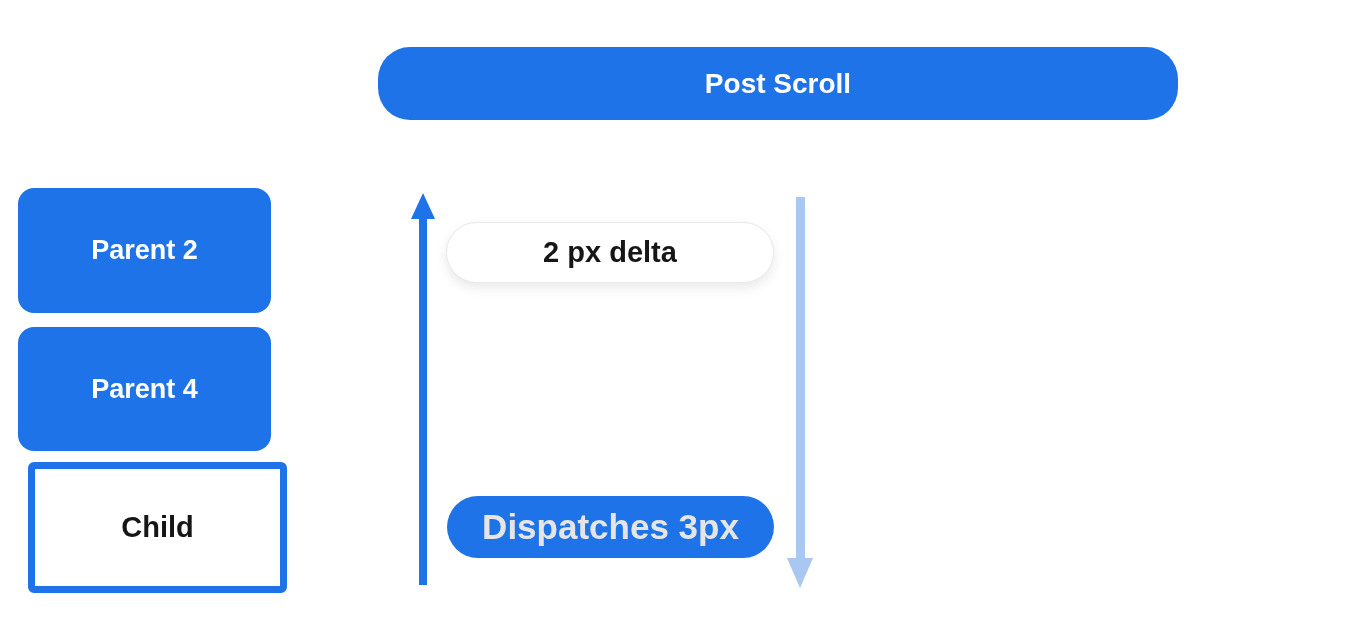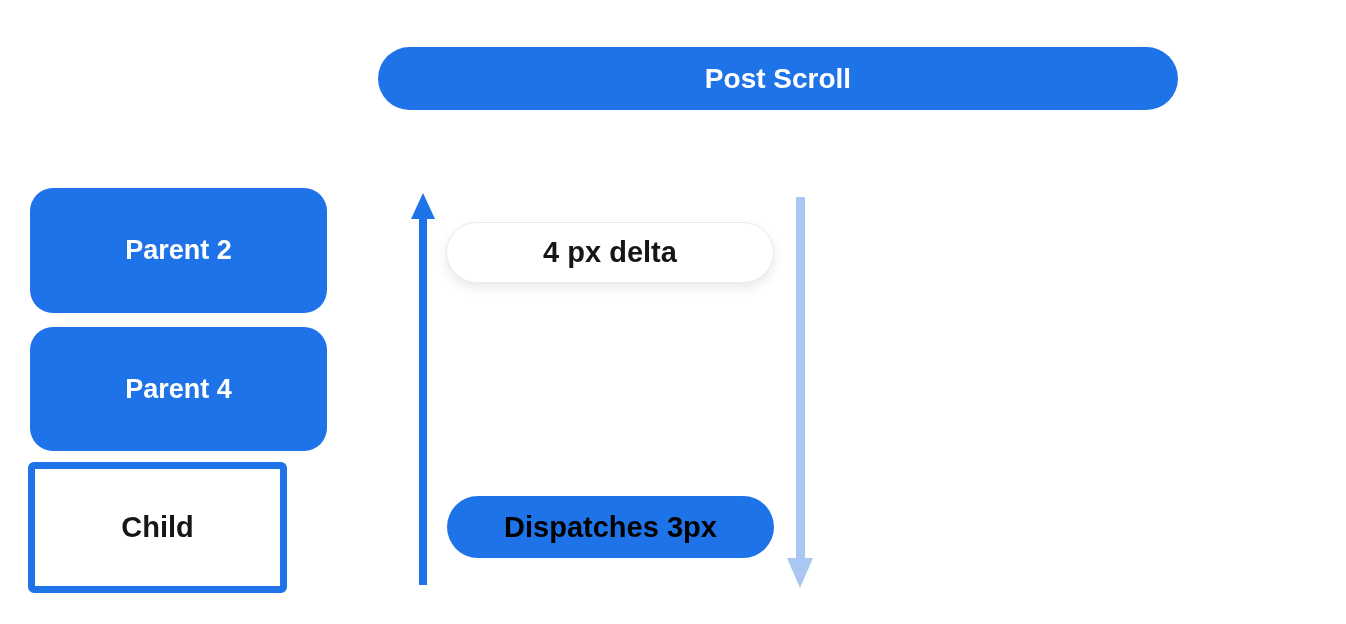--- a/index.html
+++ b/index.html
@@ -18,37 +18,37 @@
   .pill {
     position: absolute;
     display: flex;
     align-items: center;
     justify-content: center;
     box-sizing: border-box;
   }
   
   .top-pill {
     left: 378px; top: 47px;
-    width: 800px; height: 63px;
+    width: 800px; height: 73px;
     background: var(--blue, #1E73E8);
     border-radius: 32px;
     color: #ffffff;
     font-weight: 700;
     font-size: 28px;
   }
   
   .node {
     position: absolute;
-    left: 30px;
-    width: 297px;
+    left: 18px;
+    width: 253px;
     display: flex;
     align-items: center;
     justify-content: center;
     box-sizing: border-box;
-    border-radius: 23px;
+    border-radius: 16px;
   }
   .node.parent {
     background: var(--blue, #1E73E8);
     color: #ffffff;
     font-weight: 700;
     font-size: 27px;
   }
   .node-parent2 { top: 188px; height: 125px; }
   .node-parent1 { top: 327px; height: 124px; }
   .node.child {
@@ -102,23 +102,23 @@
     color: var(--text-dark, #161616);
     font-weight: 600;
     font-size: 29px;
   }
   
   .dispatch-pill {
     left: 447px; top: 496px;
     width: 327px; height: 62px;
     background: var(--blue, #1E73E8);
     border-radius: 32px;
-    color: #000000;
+    color: #e5e5e5;
     font-weight: 700;
-    font-size: 29px;
+    font-size: 35px;
   }
 </style>
 </head>
 <body>
 
 <div class="canvas">
 
   <div class="pill top-pill">
     <span>Post Scroll</span>
   </div>
@@ -134,21 +134,21 @@
   <div class="node child">
     <span>Child</span>
   </div>
 
   <div>
     <div class="arrow-up-head"></div>
     <div class="arrow-up-shaft"></div>
   </div>
 
   <div class="pill delta-pill">
-    <span>4 px delta</span>
+    <span>2 px delta</span>
   </div>
 
   <div>
     <div class="arrow-down-shaft"></div>
     <div class="arrow-down-head"></div>
   </div>
 
   <div class="pill dispatch-pill">
     <span>Dispatches 3px</span>
   </div>

